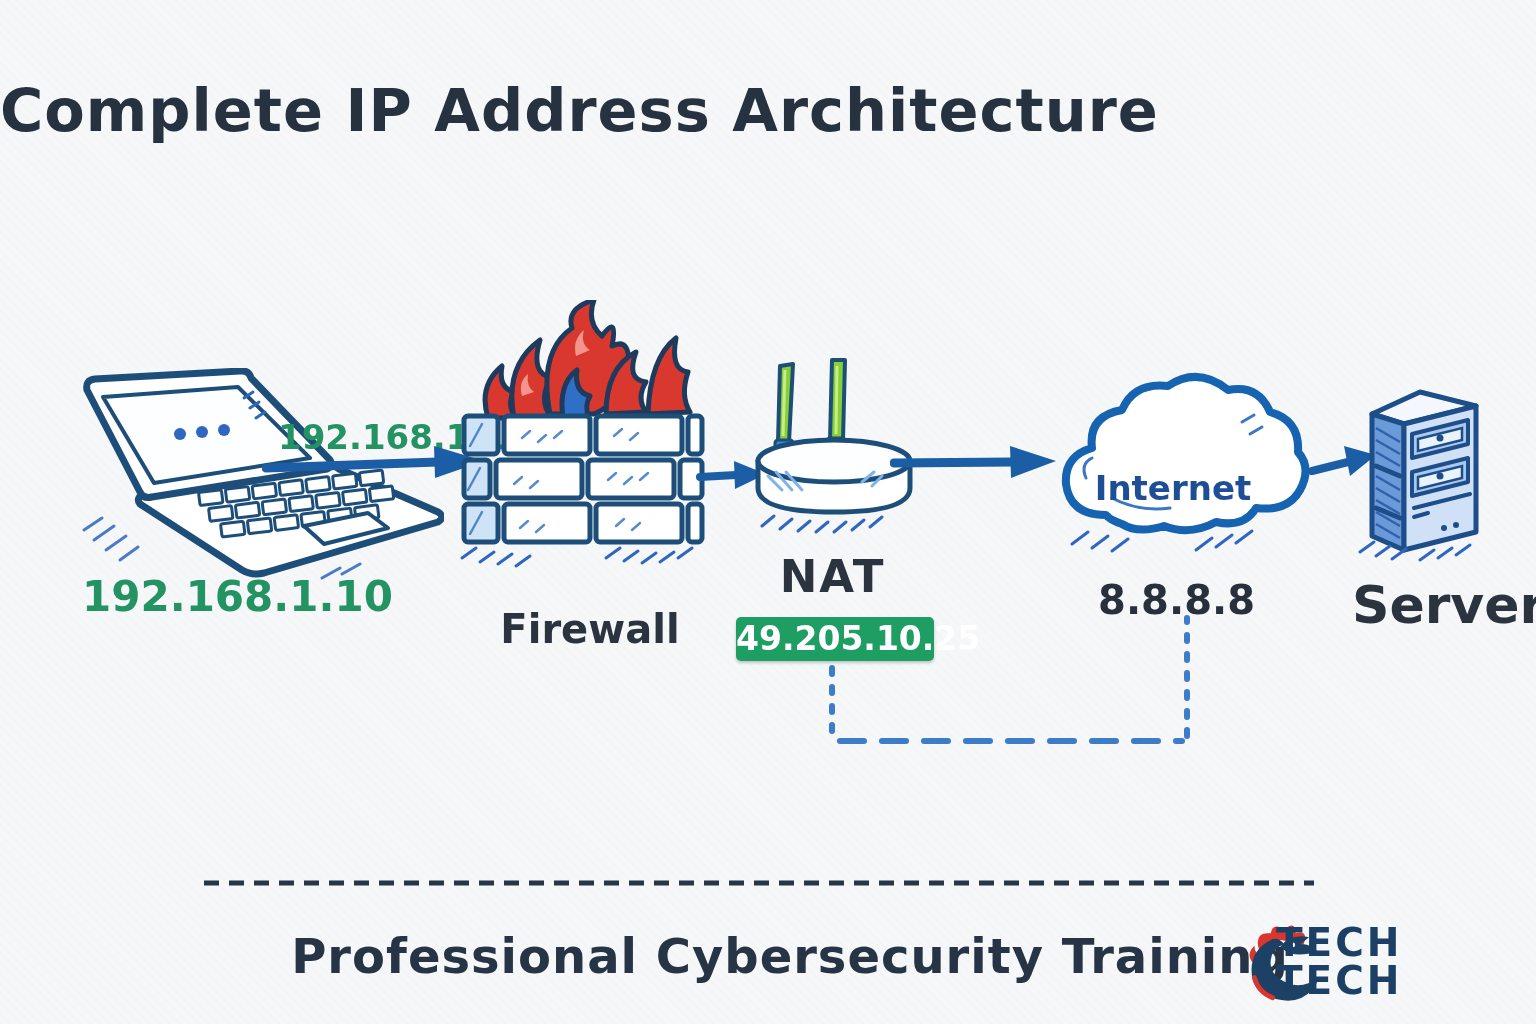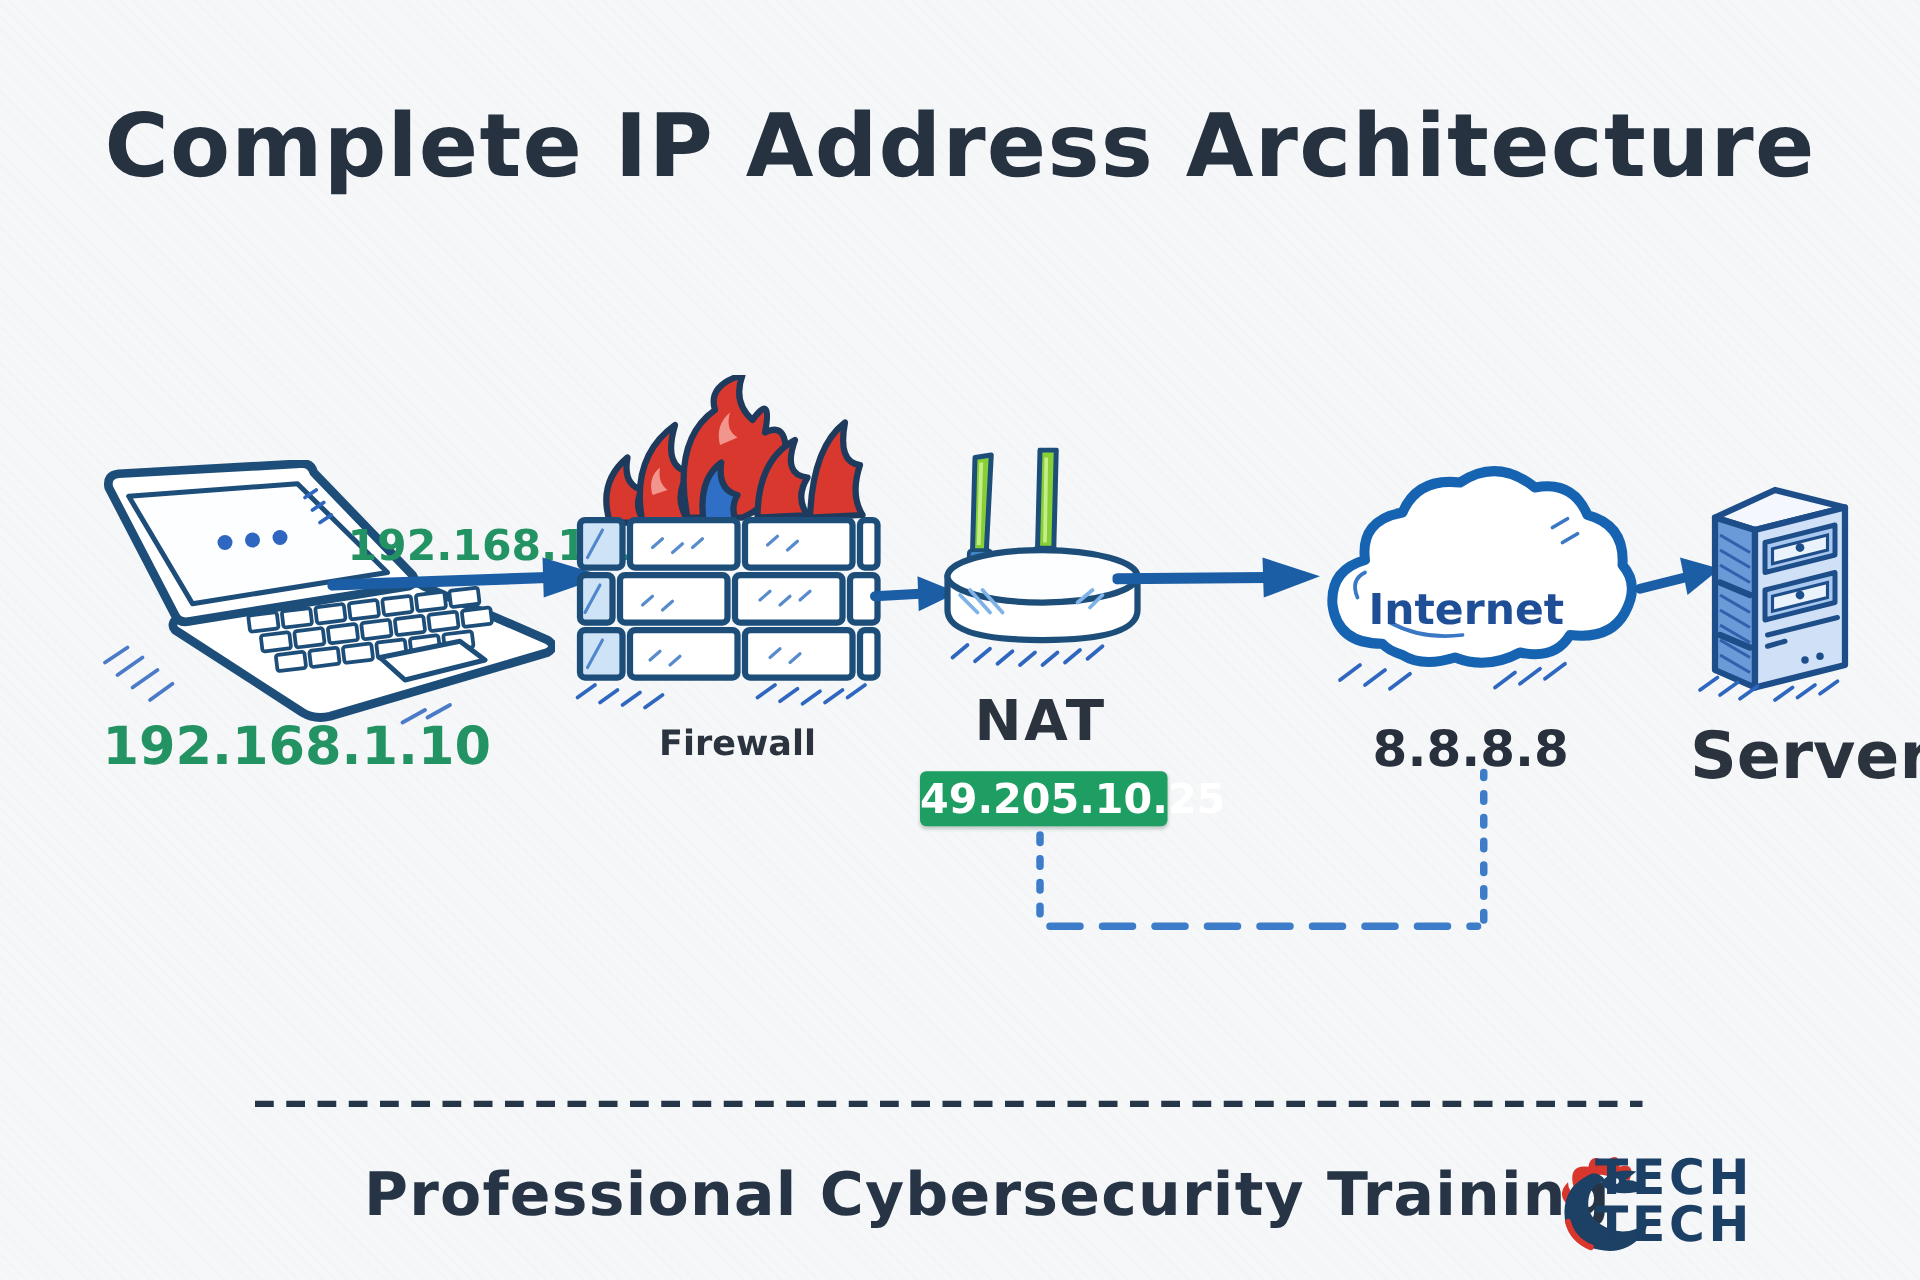--- a/index.html
+++ b/index.html
@@ -3,29 +3,29 @@
 <meta charset="utf-8">
 <style>
   html,body{margin:0;padding:0;background:#e9eaec;font-family:"Liberation Sans",sans-serif;}
   #canvas{
     position:relative;width:1536px;height:1024px;overflow:hidden;
     background:#f6f7f8;
     background-image:repeating-linear-gradient(45deg, rgba(40,60,90,0.012) 0 2px, transparent 2px 7px);
   }
   .abs{position:absolute;}
   .title{
-    left:0;right:0;top:76px;text-align:center;
-    font-size:70px;font-weight:700;color:#273240;letter-spacing:1px;
+    left:0;right:0;top:76px;text-align:left;
+    font-size:59px;font-weight:700;color:#273240;letter-spacing:1px;
     font-family:"DejaVu Sans","Liberation Sans",sans-serif;
   }
   .ip-green{color:#239364;font-weight:700;font-family:"DejaVu Sans","Liberation Sans",sans-serif;}
   .node-label{color:#2b333f;font-weight:700;font-family:"DejaVu Sans","Liberation Sans",sans-serif;text-align:center;}
   .laptop-ip{left:82px;top:572px;width:250px;font-size:42px;text-align:center;}
   .flow-ip{left:278px;top:417px;width:195px;font-size:34px;text-align:center;}
-  .firewall-label{left:490px;top:578px;width:200px;font-size:28px;}
+  .firewall-label{left:490px;top:606px;width:200px;font-size:40px;}
   .nat-label{left:755px;top:550px;width:155px;font-size:45px;letter-spacing:2px;}
   .badge{
     left:736px;top:617px;width:198px;height:44px;line-height:44px;
     background:#1f9e63;border-radius:5px;text-align:center;
     color:#ffffff;font-size:33px;font-weight:700;
     box-shadow:0 2px 3px rgba(20,60,40,.25);
     font-family:"DejaVu Sans","Liberation Sans",sans-serif;
   }
   .internet-label{left:1093px;top:452px;width:160px;font-size:34px;color:#1e4f96;font-weight:700;text-align:center;font-family:"DejaVu Sans","Liberation Sans",sans-serif;margin-top:16px;}
   .cloud-ip{left:1095px;top:577px;width:160px;font-size:40px;color:#27303c;font-weight:700;text-align:right;font-family:"DejaVu Sans","Liberation Sans",sans-serif;}

